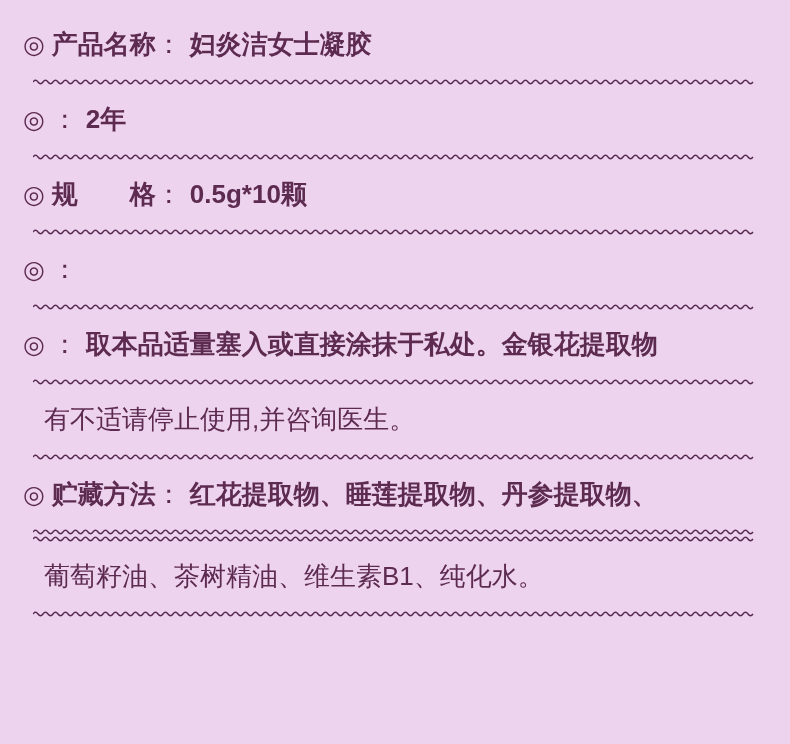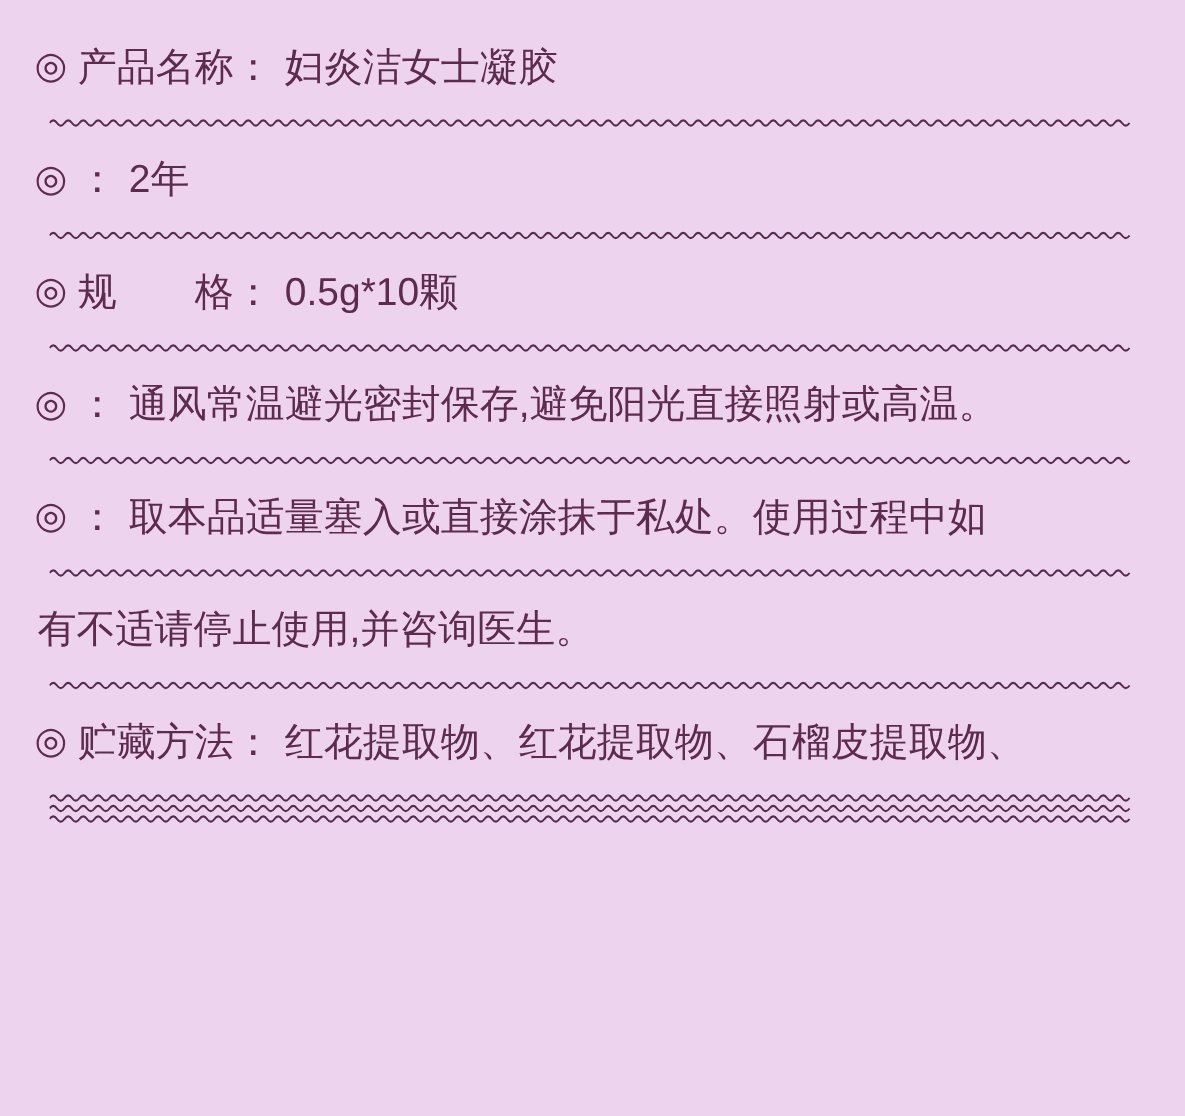--- a/index.html
+++ b/index.html
@@ -20,35 +20,37 @@
     padding-top: 10px;
   }
   .line {
     height: 68px;
     display: flex;
     align-items: center;
     padding-left: 23px;
     white-space: nowrap;
   }
   .line.cont {
-    padding-left: 25px;
+    padding-left: 44px;
   }
   .bullet {
     margin-right: 7px;
     font-size: 25px;
   }
   .label {
     display: inline-block;
     width: 4em;
     text-align: justify;
     text-align-last: justify;
     white-space: nowrap;
+    font-weight: bold;
   }
   .value {
     margin-left: 8px;
+    font-weight: bold;
   }
   .sep {
     display: block;
     margin-left: 33px;
   }
 </style>
 </head>
 <body style="background: rgb(237, 211, 238); color: rgb(94, 43, 80);">
 
 <div class="sheet">
@@ -78,53 +80,55 @@
     <span class="colon">：</span>
     <span class="value">0.5g*10颗</span>
   </div>
   <svg class="sep" width="722" height="7" viewBox="0 0 722 7">
     <path fill="none" stroke="#572a50" stroke-width="1.4" d="M0 4 q2.5 -3.5 5 0 q2.5 3.5 5 0 q2.5 -3.5 5 0 q2.5 3.5 5 0 q2.5 -3.5 5 0 q2.5 3.5 5 0 q2.5 -3.5 5 0 q2.5 3.5 5 0 q2.5 -3.5 5 0 q2.5 3.5 5 0 q2.5 -3.5 5 0 q2.5 3.5 5 0 q2.5 -3.5 5 0 q2.5 3.5 5 0 q2.5 -3.5 5 0 q2.5 3.5 5 0 q2.5 -3.5 5 0 q2.5 3.5 5 0 q2.5 -3.5 5 0 q2.5 3.5 5 0 q2.5 -3.5 5 0 q2.5 3.5 5 0 q2.5 -3.5 5 0 q2.5 3.5 5 0 q2.5 -3.5 5 0 q2.5 3.5 5 0 q2.5 -3.5 5 0 q2.5 3.5 5 0 q2.5 -3.5 5 0 q2.5 3.5 5 0 q2.5 -3.5 5 0 q2.5 3.5 5 0 q2.5 -3.5 5 0 q2.5 3.5 5 0 q2.5 -3.5 5 0 q2.5 3.5 5 0 q2.5 -3.5 5 0 q2.5 3.5 5 0 q2.5 -3.5 5 0 q2.5 3.5 5 0 q2.5 -3.5 5 0 q2.5 3.5 5 0 q2.5 -3.5 5 0 q2.5 3.5 5 0 q2.5 -3.5 5 0 q2.5 3.5 5 0 q2.5 -3.5 5 0 q2.5 3.5 5 0 q2.5 -3.5 5 0 q2.5 3.5 5 0 q2.5 -3.5 5 0 q2.5 3.5 5 0 q2.5 -3.5 5 0 q2.5 3.5 5 0 q2.5 -3.5 5 0 q2.5 3.5 5 0 q2.5 -3.5 5 0 q2.5 3.5 5 0 q2.5 -3.5 5 0 q2.5 3.5 5 0 q2.5 -3.5 5 0 q2.5 3.5 5 0 q2.5 -3.5 5 0 q2.5 3.5 5 0 q2.5 -3.5 5 0 q2.5 3.5 5 0 q2.5 -3.5 5 0 q2.5 3.5 5 0 q2.5 -3.5 5 0 q2.5 3.5 5 0 q2.5 -3.5 5 0 q2.5 3.5 5 0 q2.5 -3.5 5 0 q2.5 3.5 5 0 q2.5 -3.5 5 0 q2.5 3.5 5 0 q2.5 -3.5 5 0 q2.5 3.5 5 0 q2.5 -3.5 5 0 q2.5 3.5 5 0 q2.5 -3.5 5 0 q2.5 3.5 5 0 q2.5 -3.5 5 0 q2.5 3.5 5 0 q2.5 -3.5 5 0 q2.5 3.5 5 0 q2.5 -3.5 5 0 q2.5 3.5 5 0 q2.5 -3.5 5 0 q2.5 3.5 5 0 q2.5 -3.5 5 0 q2.5 3.5 5 0 q2.5 -3.5 5 0 q2.5 3.5 5 0 q2.5 -3.5 5 0 q2.5 3.5 5 0 q2.5 -3.5 5 0 q2.5 3.5 5 0 q2.5 -3.5 5 0 q2.5 3.5 5 0 q2.5 -3.5 5 0 q2.5 3.5 5 0 q2.5 -3.5 5 0 q2.5 3.5 5 0 q2.5 -3.5 5 0 q2.5 3.5 5 0 q2.5 -3.5 5 0 q2.5 3.5 5 0 q2.5 -3.5 5 0 q2.5 3.5 5 0 q2.5 -3.5 5 0 q2.5 3.5 5 0 q2.5 -3.5 5 0 q2.5 3.5 5 0 q2.5 -3.5 5 0 q2.5 3.5 5 0 q2.5 -3.5 5 0 q2.5 3.5 5 0 q2.5 -3.5 5 0 q2.5 3.5 5 0 q2.5 -3.5 5 0 q2.5 3.5 5 0 q2.5 -3.5 5 0 q2.5 3.5 5 0 q2.5 -3.5 5 0 q2.5 3.5 5 0 q2.5 -3.5 5 0 q2.5 3.5 5 0 q2.5 -3.5 5 0 q2.5 3.5 5 0 q2.5 -3.5 5 0 q2.5 3.5 5 0 q2.5 -3.5 5 0 q2.5 3.5 5 0 q2.5 -3.5 5 0 q2.5 3.5 5 0 q2.5 -3.5 5 0 q2.5 3.5 5 0 q2.5 -3.5 5 0 q2.5 3.5 5 0 q2.5 -3.5 5 0 q2.5 3.5 5 0 q2.5 -3.5 5 0 q2.5 3.5 5 0"></path>
   </svg>
 
   <div class="line">
     <span class="bullet">◎</span>
     <span class="colon">：</span>
-    <span class="value">通风常温避光密封保存,避免阳光直接照射或高温。</span>
   </div>
   <svg class="sep" width="722" height="7" viewBox="0 0 722 7">
     <path fill="none" stroke="#572a50" stroke-width="1.4" d="M0 4 q2.5 -3.5 5 0 q2.5 3.5 5 0 q2.5 -3.5 5 0 q2.5 3.5 5 0 q2.5 -3.5 5 0 q2.5 3.5 5 0 q2.5 -3.5 5 0 q2.5 3.5 5 0 q2.5 -3.5 5 0 q2.5 3.5 5 0 q2.5 -3.5 5 0 q2.5 3.5 5 0 q2.5 -3.5 5 0 q2.5 3.5 5 0 q2.5 -3.5 5 0 q2.5 3.5 5 0 q2.5 -3.5 5 0 q2.5 3.5 5 0 q2.5 -3.5 5 0 q2.5 3.5 5 0 q2.5 -3.5 5 0 q2.5 3.5 5 0 q2.5 -3.5 5 0 q2.5 3.5 5 0 q2.5 -3.5 5 0 q2.5 3.5 5 0 q2.5 -3.5 5 0 q2.5 3.5 5 0 q2.5 -3.5 5 0 q2.5 3.5 5 0 q2.5 -3.5 5 0 q2.5 3.5 5 0 q2.5 -3.5 5 0 q2.5 3.5 5 0 q2.5 -3.5 5 0 q2.5 3.5 5 0 q2.5 -3.5 5 0 q2.5 3.5 5 0 q2.5 -3.5 5 0 q2.5 3.5 5 0 q2.5 -3.5 5 0 q2.5 3.5 5 0 q2.5 -3.5 5 0 q2.5 3.5 5 0 q2.5 -3.5 5 0 q2.5 3.5 5 0 q2.5 -3.5 5 0 q2.5 3.5 5 0 q2.5 -3.5 5 0 q2.5 3.5 5 0 q2.5 -3.5 5 0 q2.5 3.5 5 0 q2.5 -3.5 5 0 q2.5 3.5 5 0 q2.5 -3.5 5 0 q2.5 3.5 5 0 q2.5 -3.5 5 0 q2.5 3.5 5 0 q2.5 -3.5 5 0 q2.5 3.5 5 0 q2.5 -3.5 5 0 q2.5 3.5 5 0 q2.5 -3.5 5 0 q2.5 3.5 5 0 q2.5 -3.5 5 0 q2.5 3.5 5 0 q2.5 -3.5 5 0 q2.5 3.5 5 0 q2.5 -3.5 5 0 q2.5 3.5 5 0 q2.5 -3.5 5 0 q2.5 3.5 5 0 q2.5 -3.5 5 0 q2.5 3.5 5 0 q2.5 -3.5 5 0 q2.5 3.5 5 0 q2.5 -3.5 5 0 q2.5 3.5 5 0 q2.5 -3.5 5 0 q2.5 3.5 5 0 q2.5 -3.5 5 0 q2.5 3.5 5 0 q2.5 -3.5 5 0 q2.5 3.5 5 0 q2.5 -3.5 5 0 q2.5 3.5 5 0 q2.5 -3.5 5 0 q2.5 3.5 5 0 q2.5 -3.5 5 0 q2.5 3.5 5 0 q2.5 -3.5 5 0 q2.5 3.5 5 0 q2.5 -3.5 5 0 q2.5 3.5 5 0 q2.5 -3.5 5 0 q2.5 3.5 5 0 q2.5 -3.5 5 0 q2.5 3.5 5 0 q2.5 -3.5 5 0 q2.5 3.5 5 0 q2.5 -3.5 5 0 q2.5 3.5 5 0 q2.5 -3.5 5 0 q2.5 3.5 5 0 q2.5 -3.5 5 0 q2.5 3.5 5 0 q2.5 -3.5 5 0 q2.5 3.5 5 0 q2.5 -3.5 5 0 q2.5 3.5 5 0 q2.5 -3.5 5 0 q2.5 3.5 5 0 q2.5 -3.5 5 0 q2.5 3.5 5 0 q2.5 -3.5 5 0 q2.5 3.5 5 0 q2.5 -3.5 5 0 q2.5 3.5 5 0 q2.5 -3.5 5 0 q2.5 3.5 5 0 q2.5 -3.5 5 0 q2.5 3.5 5 0 q2.5 -3.5 5 0 q2.5 3.5 5 0 q2.5 -3.5 5 0 q2.5 3.5 5 0 q2.5 -3.5 5 0 q2.5 3.5 5 0 q2.5 -3.5 5 0 q2.5 3.5 5 0 q2.5 -3.5 5 0 q2.5 3.5 5 0 q2.5 -3.5 5 0 q2.5 3.5 5 0 q2.5 -3.5 5 0 q2.5 3.5 5 0 q2.5 -3.5 5 0 q2.5 3.5 5 0 q2.5 -3.5 5 0 q2.5 3.5 5 0 q2.5 -3.5 5 0 q2.5 3.5 5 0 q2.5 -3.5 5 0 q2.5 3.5 5 0"></path>
   </svg>
 
   <div class="line">
     <span class="bullet">◎</span>
     <span class="colon">：</span>
-    <span class="value">取本品适量塞入或直接涂抹于私处。使用过程中如</span>
+    <span class="value">取本品适量塞入或直接涂抹于私处。金银花提取物</span>
   </div>
   <svg class="sep" width="722" height="7" viewBox="0 0 722 7">
     <path fill="none" stroke="#572a50" stroke-width="1.4" d="M0 4 q2.5 -3.5 5 0 q2.5 3.5 5 0 q2.5 -3.5 5 0 q2.5 3.5 5 0 q2.5 -3.5 5 0 q2.5 3.5 5 0 q2.5 -3.5 5 0 q2.5 3.5 5 0 q2.5 -3.5 5 0 q2.5 3.5 5 0 q2.5 -3.5 5 0 q2.5 3.5 5 0 q2.5 -3.5 5 0 q2.5 3.5 5 0 q2.5 -3.5 5 0 q2.5 3.5 5 0 q2.5 -3.5 5 0 q2.5 3.5 5 0 q2.5 -3.5 5 0 q2.5 3.5 5 0 q2.5 -3.5 5 0 q2.5 3.5 5 0 q2.5 -3.5 5 0 q2.5 3.5 5 0 q2.5 -3.5 5 0 q2.5 3.5 5 0 q2.5 -3.5 5 0 q2.5 3.5 5 0 q2.5 -3.5 5 0 q2.5 3.5 5 0 q2.5 -3.5 5 0 q2.5 3.5 5 0 q2.5 -3.5 5 0 q2.5 3.5 5 0 q2.5 -3.5 5 0 q2.5 3.5 5 0 q2.5 -3.5 5 0 q2.5 3.5 5 0 q2.5 -3.5 5 0 q2.5 3.5 5 0 q2.5 -3.5 5 0 q2.5 3.5 5 0 q2.5 -3.5 5 0 q2.5 3.5 5 0 q2.5 -3.5 5 0 q2.5 3.5 5 0 q2.5 -3.5 5 0 q2.5 3.5 5 0 q2.5 -3.5 5 0 q2.5 3.5 5 0 q2.5 -3.5 5 0 q2.5 3.5 5 0 q2.5 -3.5 5 0 q2.5 3.5 5 0 q2.5 -3.5 5 0 q2.5 3.5 5 0 q2.5 -3.5 5 0 q2.5 3.5 5 0 q2.5 -3.5 5 0 q2.5 3.5 5 0 q2.5 -3.5 5 0 q2.5 3.5 5 0 q2.5 -3.5 5 0 q2.5 3.5 5 0 q2.5 -3.5 5 0 q2.5 3.5 5 0 q2.5 -3.5 5 0 q2.5 3.5 5 0 q2.5 -3.5 5 0 q2.5 3.5 5 0 q2.5 -3.5 5 0 q2.5 3.5 5 0 q2.5 -3.5 5 0 q2.5 3.5 5 0 q2.5 -3.5 5 0 q2.5 3.5 5 0 q2.5 -3.5 5 0 q2.5 3.5 5 0 q2.5 -3.5 5 0 q2.5 3.5 5 0 q2.5 -3.5 5 0 q2.5 3.5 5 0 q2.5 -3.5 5 0 q2.5 3.5 5 0 q2.5 -3.5 5 0 q2.5 3.5 5 0 q2.5 -3.5 5 0 q2.5 3.5 5 0 q2.5 -3.5 5 0 q2.5 3.5 5 0 q2.5 -3.5 5 0 q2.5 3.5 5 0 q2.5 -3.5 5 0 q2.5 3.5 5 0 q2.5 -3.5 5 0 q2.5 3.5 5 0 q2.5 -3.5 5 0 q2.5 3.5 5 0 q2.5 -3.5 5 0 q2.5 3.5 5 0 q2.5 -3.5 5 0 q2.5 3.5 5 0 q2.5 -3.5 5 0 q2.5 3.5 5 0 q2.5 -3.5 5 0 q2.5 3.5 5 0 q2.5 -3.5 5 0 q2.5 3.5 5 0 q2.5 -3.5 5 0 q2.5 3.5 5 0 q2.5 -3.5 5 0 q2.5 3.5 5 0 q2.5 -3.5 5 0 q2.5 3.5 5 0 q2.5 -3.5 5 0 q2.5 3.5 5 0 q2.5 -3.5 5 0 q2.5 3.5 5 0 q2.5 -3.5 5 0 q2.5 3.5 5 0 q2.5 -3.5 5 0 q2.5 3.5 5 0 q2.5 -3.5 5 0 q2.5 3.5 5 0 q2.5 -3.5 5 0 q2.5 3.5 5 0 q2.5 -3.5 5 0 q2.5 3.5 5 0 q2.5 -3.5 5 0 q2.5 3.5 5 0 q2.5 -3.5 5 0 q2.5 3.5 5 0 q2.5 -3.5 5 0 q2.5 3.5 5 0 q2.5 -3.5 5 0 q2.5 3.5 5 0 q2.5 -3.5 5 0 q2.5 3.5 5 0 q2.5 -3.5 5 0 q2.5 3.5 5 0 q2.5 -3.5 5 0 q2.5 3.5 5 0 q2.5 -3.5 5 0 q2.5 3.5 5 0"></path>
   </svg>
 
   <div class="line cont">
     <span>有不适请停止使用,并咨询医生。</span>
   </div>
   <svg class="sep" width="722" height="7" viewBox="0 0 722 7">
     <path fill="none" stroke="#572a50" stroke-width="1.4" d="M0 4 q2.5 -3.5 5 0 q2.5 3.5 5 0 q2.5 -3.5 5 0 q2.5 3.5 5 0 q2.5 -3.5 5 0 q2.5 3.5 5 0 q2.5 -3.5 5 0 q2.5 3.5 5 0 q2.5 -3.5 5 0 q2.5 3.5 5 0 q2.5 -3.5 5 0 q2.5 3.5 5 0 q2.5 -3.5 5 0 q2.5 3.5 5 0 q2.5 -3.5 5 0 q2.5 3.5 5 0 q2.5 -3.5 5 0 q2.5 3.5 5 0 q2.5 -3.5 5 0 q2.5 3.5 5 0 q2.5 -3.5 5 0 q2.5 3.5 5 0 q2.5 -3.5 5 0 q2.5 3.5 5 0 q2.5 -3.5 5 0 q2.5 3.5 5 0 q2.5 -3.5 5 0 q2.5 3.5 5 0 q2.5 -3.5 5 0 q2.5 3.5 5 0 q2.5 -3.5 5 0 q2.5 3.5 5 0 q2.5 -3.5 5 0 q2.5 3.5 5 0 q2.5 -3.5 5 0 q2.5 3.5 5 0 q2.5 -3.5 5 0 q2.5 3.5 5 0 q2.5 -3.5 5 0 q2.5 3.5 5 0 q2.5 -3.5 5 0 q2.5 3.5 5 0 q2.5 -3.5 5 0 q2.5 3.5 5 0 q2.5 -3.5 5 0 q2.5 3.5 5 0 q2.5 -3.5 5 0 q2.5 3.5 5 0 q2.5 -3.5 5 0 q2.5 3.5 5 0 q2.5 -3.5 5 0 q2.5 3.5 5 0 q2.5 -3.5 5 0 q2.5 3.5 5 0 q2.5 -3.5 5 0 q2.5 3.5 5 0 q2.5 -3.5 5 0 q2.5 3.5 5 0 q2.5 -3.5 5 0 q2.5 3.5 5 0 q2.5 -3.5 5 0 q2.5 3.5 5 0 q2.5 -3.5 5 0 q2.5 3.5 5 0 q2.5 -3.5 5 0 q2.5 3.5 5 0 q2.5 -3.5 5 0 q2.5 3.5 5 0 q2.5 -3.5 5 0 q2.5 3.5 5 0 q2.5 -3.5 5 0 q2.5 3.5 5 0 q2.5 -3.5 5 0 q2.5 3.5 5 0 q2.5 -3.5 5 0 q2.5 3.5 5 0 q2.5 -3.5 5 0 q2.5 3.5 5 0 q2.5 -3.5 5 0 q2.5 3.5 5 0 q2.5 -3.5 5 0 q2.5 3.5 5 0 q2.5 -3.5 5 0 q2.5 3.5 5 0 q2.5 -3.5 5 0 q2.5 3.5 5 0 q2.5 -3.5 5 0 q2.5 3.5 5 0 q2.5 -3.5 5 0 q2.5 3.5 5 0 q2.5 -3.5 5 0 q2.5 3.5 5 0 q2.5 -3.5 5 0 q2.5 3.5 5 0 q2.5 -3.5 5 0 q2.5 3.5 5 0 q2.5 -3.5 5 0 q2.5 3.5 5 0 q2.5 -3.5 5 0 q2.5 3.5 5 0 q2.5 -3.5 5 0 q2.5 3.5 5 0 q2.5 -3.5 5 0 q2.5 3.5 5 0 q2.5 -3.5 5 0 q2.5 3.5 5 0 q2.5 -3.5 5 0 q2.5 3.5 5 0 q2.5 -3.5 5 0 q2.5 3.5 5 0 q2.5 -3.5 5 0 q2.5 3.5 5 0 q2.5 -3.5 5 0 q2.5 3.5 5 0 q2.5 -3.5 5 0 q2.5 3.5 5 0 q2.5 -3.5 5 0 q2.5 3.5 5 0 q2.5 -3.5 5 0 q2.5 3.5 5 0 q2.5 -3.5 5 0 q2.5 3.5 5 0 q2.5 -3.5 5 0 q2.5 3.5 5 0 q2.5 -3.5 5 0 q2.5 3.5 5 0 q2.5 -3.5 5 0 q2.5 3.5 5 0 q2.5 -3.5 5 0 q2.5 3.5 5 0 q2.5 -3.5 5 0 q2.5 3.5 5 0 q2.5 -3.5 5 0 q2.5 3.5 5 0 q2.5 -3.5 5 0 q2.5 3.5 5 0 q2.5 -3.5 5 0 q2.5 3.5 5 0 q2.5 -3.5 5 0 q2.5 3.5 5 0 q2.5 -3.5 5 0 q2.5 3.5 5 0 q2.5 -3.5 5 0 q2.5 3.5 5 0"></path>
   </svg>
 
   <div class="line">
     <span class="bullet">◎</span>
     <span class="label">贮藏方法</span>
     <span class="colon">：</span>
-    <span class="value">红花提取物、红花提取物、石榴皮提取物、</span>
+    <span class="value">红花提取物、睡莲提取物、丹参提取物、</span>
   </div>
   <svg class="sep" width="722" height="7" viewBox="0 0 722 7">
     <path fill="none" stroke="#572a50" stroke-width="1.4" d="M0 4 q2.5 -3.5 5 0 q2.5 3.5 5 0 q2.5 -3.5 5 0 q2.5 3.5 5 0 q2.5 -3.5 5 0 q2.5 3.5 5 0 q2.5 -3.5 5 0 q2.5 3.5 5 0 q2.5 -3.5 5 0 q2.5 3.5 5 0 q2.5 -3.5 5 0 q2.5 3.5 5 0 q2.5 -3.5 5 0 q2.5 3.5 5 0 q2.5 -3.5 5 0 q2.5 3.5 5 0 q2.5 -3.5 5 0 q2.5 3.5 5 0 q2.5 -3.5 5 0 q2.5 3.5 5 0 q2.5 -3.5 5 0 q2.5 3.5 5 0 q2.5 -3.5 5 0 q2.5 3.5 5 0 q2.5 -3.5 5 0 q2.5 3.5 5 0 q2.5 -3.5 5 0 q2.5 3.5 5 0 q2.5 -3.5 5 0 q2.5 3.5 5 0 q2.5 -3.5 5 0 q2.5 3.5 5 0 q2.5 -3.5 5 0 q2.5 3.5 5 0 q2.5 -3.5 5 0 q2.5 3.5 5 0 q2.5 -3.5 5 0 q2.5 3.5 5 0 q2.5 -3.5 5 0 q2.5 3.5 5 0 q2.5 -3.5 5 0 q2.5 3.5 5 0 q2.5 -3.5 5 0 q2.5 3.5 5 0 q2.5 -3.5 5 0 q2.5 3.5 5 0 q2.5 -3.5 5 0 q2.5 3.5 5 0 q2.5 -3.5 5 0 q2.5 3.5 5 0 q2.5 -3.5 5 0 q2.5 3.5 5 0 q2.5 -3.5 5 0 q2.5 3.5 5 0 q2.5 -3.5 5 0 q2.5 3.5 5 0 q2.5 -3.5 5 0 q2.5 3.5 5 0 q2.5 -3.5 5 0 q2.5 3.5 5 0 q2.5 -3.5 5 0 q2.5 3.5 5 0 q2.5 -3.5 5 0 q2.5 3.5 5 0 q2.5 -3.5 5 0 q2.5 3.5 5 0 q2.5 -3.5 5 0 q2.5 3.5 5 0 q2.5 -3.5 5 0 q2.5 3.5 5 0 q2.5 -3.5 5 0 q2.5 3.5 5 0 q2.5 -3.5 5 0 q2.5 3.5 5 0 q2.5 -3.5 5 0 q2.5 3.5 5 0 q2.5 -3.5 5 0 q2.5 3.5 5 0 q2.5 -3.5 5 0 q2.5 3.5 5 0 q2.5 -3.5 5 0 q2.5 3.5 5 0 q2.5 -3.5 5 0 q2.5 3.5 5 0 q2.5 -3.5 5 0 q2.5 3.5 5 0 q2.5 -3.5 5 0 q2.5 3.5 5 0 q2.5 -3.5 5 0 q2.5 3.5 5 0 q2.5 -3.5 5 0 q2.5 3.5 5 0 q2.5 -3.5 5 0 q2.5 3.5 5 0 q2.5 -3.5 5 0 q2.5 3.5 5 0 q2.5 -3.5 5 0 q2.5 3.5 5 0 q2.5 -3.5 5 0 q2.5 3.5 5 0 q2.5 -3.5 5 0 q2.5 3.5 5 0 q2.5 -3.5 5 0 q2.5 3.5 5 0 q2.5 -3.5 5 0 q2.5 3.5 5 0 q2.5 -3.5 5 0 q2.5 3.5 5 0 q2.5 -3.5 5 0 q2.5 3.5 5 0 q2.5 -3.5 5 0 q2.5 3.5 5 0 q2.5 -3.5 5 0 q2.5 3.5 5 0 q2.5 -3.5 5 0 q2.5 3.5 5 0 q2.5 -3.5 5 0 q2.5 3.5 5 0 q2.5 -3.5 5 0 q2.5 3.5 5 0 q2.5 -3.5 5 0 q2.5 3.5 5 0 q2.5 -3.5 5 0 q2.5 3.5 5 0 q2.5 -3.5 5 0 q2.5 3.5 5 0 q2.5 -3.5 5 0 q2.5 3.5 5 0 q2.5 -3.5 5 0 q2.5 3.5 5 0 q2.5 -3.5 5 0 q2.5 3.5 5 0 q2.5 -3.5 5 0 q2.5 3.5 5 0 q2.5 -3.5 5 0 q2.5 3.5 5 0 q2.5 -3.5 5 0 q2.5 3.5 5 0 q2.5 -3.5 5 0 q2.5 3.5 5 0 q2.5 -3.5 5 0 q2.5 3.5 5 0 q2.5 -3.5 5 0 q2.5 3.5 5 0"></path>
   </svg>
 
   <svg class="sep" width="722" height="7" viewBox="0 0 722 7">
     <path fill="none" stroke="#572a50" stroke-width="1.4" d="M0 4 q2.5 -3.5 5 0 q2.5 3.5 5 0 q2.5 -3.5 5 0 q2.5 3.5 5 0 q2.5 -3.5 5 0 q2.5 3.5 5 0 q2.5 -3.5 5 0 q2.5 3.5 5 0 q2.5 -3.5 5 0 q2.5 3.5 5 0 q2.5 -3.5 5 0 q2.5 3.5 5 0 q2.5 -3.5 5 0 q2.5 3.5 5 0 q2.5 -3.5 5 0 q2.5 3.5 5 0 q2.5 -3.5 5 0 q2.5 3.5 5 0 q2.5 -3.5 5 0 q2.5 3.5 5 0 q2.5 -3.5 5 0 q2.5 3.5 5 0 q2.5 -3.5 5 0 q2.5 3.5 5 0 q2.5 -3.5 5 0 q2.5 3.5 5 0 q2.5 -3.5 5 0 q2.5 3.5 5 0 q2.5 -3.5 5 0 q2.5 3.5 5 0 q2.5 -3.5 5 0 q2.5 3.5 5 0 q2.5 -3.5 5 0 q2.5 3.5 5 0 q2.5 -3.5 5 0 q2.5 3.5 5 0 q2.5 -3.5 5 0 q2.5 3.5 5 0 q2.5 -3.5 5 0 q2.5 3.5 5 0 q2.5 -3.5 5 0 q2.5 3.5 5 0 q2.5 -3.5 5 0 q2.5 3.5 5 0 q2.5 -3.5 5 0 q2.5 3.5 5 0 q2.5 -3.5 5 0 q2.5 3.5 5 0 q2.5 -3.5 5 0 q2.5 3.5 5 0 q2.5 -3.5 5 0 q2.5 3.5 5 0 q2.5 -3.5 5 0 q2.5 3.5 5 0 q2.5 -3.5 5 0 q2.5 3.5 5 0 q2.5 -3.5 5 0 q2.5 3.5 5 0 q2.5 -3.5 5 0 q2.5 3.5 5 0 q2.5 -3.5 5 0 q2.5 3.5 5 0 q2.5 -3.5 5 0 q2.5 3.5 5 0 q2.5 -3.5 5 0 q2.5 3.5 5 0 q2.5 -3.5 5 0 q2.5 3.5 5 0 q2.5 -3.5 5 0 q2.5 3.5 5 0 q2.5 -3.5 5 0 q2.5 3.5 5 0 q2.5 -3.5 5 0 q2.5 3.5 5 0 q2.5 -3.5 5 0 q2.5 3.5 5 0 q2.5 -3.5 5 0 q2.5 3.5 5 0 q2.5 -3.5 5 0 q2.5 3.5 5 0 q2.5 -3.5 5 0 q2.5 3.5 5 0 q2.5 -3.5 5 0 q2.5 3.5 5 0 q2.5 -3.5 5 0 q2.5 3.5 5 0 q2.5 -3.5 5 0 q2.5 3.5 5 0 q2.5 -3.5 5 0 q2.5 3.5 5 0 q2.5 -3.5 5 0 q2.5 3.5 5 0 q2.5 -3.5 5 0 q2.5 3.5 5 0 q2.5 -3.5 5 0 q2.5 3.5 5 0 q2.5 -3.5 5 0 q2.5 3.5 5 0 q2.5 -3.5 5 0 q2.5 3.5 5 0 q2.5 -3.5 5 0 q2.5 3.5 5 0 q2.5 -3.5 5 0 q2.5 3.5 5 0 q2.5 -3.5 5 0 q2.5 3.5 5 0 q2.5 -3.5 5 0 q2.5 3.5 5 0 q2.5 -3.5 5 0 q2.5 3.5 5 0 q2.5 -3.5 5 0 q2.5 3.5 5 0 q2.5 -3.5 5 0 q2.5 3.5 5 0 q2.5 -3.5 5 0 q2.5 3.5 5 0 q2.5 -3.5 5 0 q2.5 3.5 5 0 q2.5 -3.5 5 0 q2.5 3.5 5 0 q2.5 -3.5 5 0 q2.5 3.5 5 0 q2.5 -3.5 5 0 q2.5 3.5 5 0 q2.5 -3.5 5 0 q2.5 3.5 5 0 q2.5 -3.5 5 0 q2.5 3.5 5 0 q2.5 -3.5 5 0 q2.5 3.5 5 0 q2.5 -3.5 5 0 q2.5 3.5 5 0 q2.5 -3.5 5 0 q2.5 3.5 5 0 q2.5 -3.5 5 0 q2.5 3.5 5 0 q2.5 -3.5 5 0 q2.5 3.5 5 0 q2.5 -3.5 5 0 q2.5 3.5 5 0 q2.5 -3.5 5 0 q2.5 3.5 5 0 q2.5 -3.5 5 0 q2.5 3.5 5 0"></path>
   </svg>
 
+  <div class="line cont">
+    <span>葡萄籽油、茶树精油、维生素B1、纯化水。</span>
+  </div>
   <svg class="sep" width="722" height="7" viewBox="0 0 722 7">
     <path fill="none" stroke="#572a50" stroke-width="1.4" d="M0 4 q2.5 -3.5 5 0 q2.5 3.5 5 0 q2.5 -3.5 5 0 q2.5 3.5 5 0 q2.5 -3.5 5 0 q2.5 3.5 5 0 q2.5 -3.5 5 0 q2.5 3.5 5 0 q2.5 -3.5 5 0 q2.5 3.5 5 0 q2.5 -3.5 5 0 q2.5 3.5 5 0 q2.5 -3.5 5 0 q2.5 3.5 5 0 q2.5 -3.5 5 0 q2.5 3.5 5 0 q2.5 -3.5 5 0 q2.5 3.5 5 0 q2.5 -3.5 5 0 q2.5 3.5 5 0 q2.5 -3.5 5 0 q2.5 3.5 5 0 q2.5 -3.5 5 0 q2.5 3.5 5 0 q2.5 -3.5 5 0 q2.5 3.5 5 0 q2.5 -3.5 5 0 q2.5 3.5 5 0 q2.5 -3.5 5 0 q2.5 3.5 5 0 q2.5 -3.5 5 0 q2.5 3.5 5 0 q2.5 -3.5 5 0 q2.5 3.5 5 0 q2.5 -3.5 5 0 q2.5 3.5 5 0 q2.5 -3.5 5 0 q2.5 3.5 5 0 q2.5 -3.5 5 0 q2.5 3.5 5 0 q2.5 -3.5 5 0 q2.5 3.5 5 0 q2.5 -3.5 5 0 q2.5 3.5 5 0 q2.5 -3.5 5 0 q2.5 3.5 5 0 q2.5 -3.5 5 0 q2.5 3.5 5 0 q2.5 -3.5 5 0 q2.5 3.5 5 0 q2.5 -3.5 5 0 q2.5 3.5 5 0 q2.5 -3.5 5 0 q2.5 3.5 5 0 q2.5 -3.5 5 0 q2.5 3.5 5 0 q2.5 -3.5 5 0 q2.5 3.5 5 0 q2.5 -3.5 5 0 q2.5 3.5 5 0 q2.5 -3.5 5 0 q2.5 3.5 5 0 q2.5 -3.5 5 0 q2.5 3.5 5 0 q2.5 -3.5 5 0 q2.5 3.5 5 0 q2.5 -3.5 5 0 q2.5 3.5 5 0 q2.5 -3.5 5 0 q2.5 3.5 5 0 q2.5 -3.5 5 0 q2.5 3.5 5 0 q2.5 -3.5 5 0 q2.5 3.5 5 0 q2.5 -3.5 5 0 q2.5 3.5 5 0 q2.5 -3.5 5 0 q2.5 3.5 5 0 q2.5 -3.5 5 0 q2.5 3.5 5 0 q2.5 -3.5 5 0 q2.5 3.5 5 0 q2.5 -3.5 5 0 q2.5 3.5 5 0 q2.5 -3.5 5 0 q2.5 3.5 5 0 q2.5 -3.5 5 0 q2.5 3.5 5 0 q2.5 -3.5 5 0 q2.5 3.5 5 0 q2.5 -3.5 5 0 q2.5 3.5 5 0 q2.5 -3.5 5 0 q2.5 3.5 5 0 q2.5 -3.5 5 0 q2.5 3.5 5 0 q2.5 -3.5 5 0 q2.5 3.5 5 0 q2.5 -3.5 5 0 q2.5 3.5 5 0 q2.5 -3.5 5 0 q2.5 3.5 5 0 q2.5 -3.5 5 0 q2.5 3.5 5 0 q2.5 -3.5 5 0 q2.5 3.5 5 0 q2.5 -3.5 5 0 q2.5 3.5 5 0 q2.5 -3.5 5 0 q2.5 3.5 5 0 q2.5 -3.5 5 0 q2.5 3.5 5 0 q2.5 -3.5 5 0 q2.5 3.5 5 0 q2.5 -3.5 5 0 q2.5 3.5 5 0 q2.5 -3.5 5 0 q2.5 3.5 5 0 q2.5 -3.5 5 0 q2.5 3.5 5 0 q2.5 -3.5 5 0 q2.5 3.5 5 0 q2.5 -3.5 5 0 q2.5 3.5 5 0 q2.5 -3.5 5 0 q2.5 3.5 5 0 q2.5 -3.5 5 0 q2.5 3.5 5 0 q2.5 -3.5 5 0 q2.5 3.5 5 0 q2.5 -3.5 5 0 q2.5 3.5 5 0 q2.5 -3.5 5 0 q2.5 3.5 5 0 q2.5 -3.5 5 0 q2.5 3.5 5 0 q2.5 -3.5 5 0 q2.5 3.5 5 0 q2.5 -3.5 5 0 q2.5 3.5 5 0 q2.5 -3.5 5 0 q2.5 3.5 5 0 q2.5 -3.5 5 0 q2.5 3.5 5 0"></path>
   </svg>
 
 </div>
 
 </body></html>

